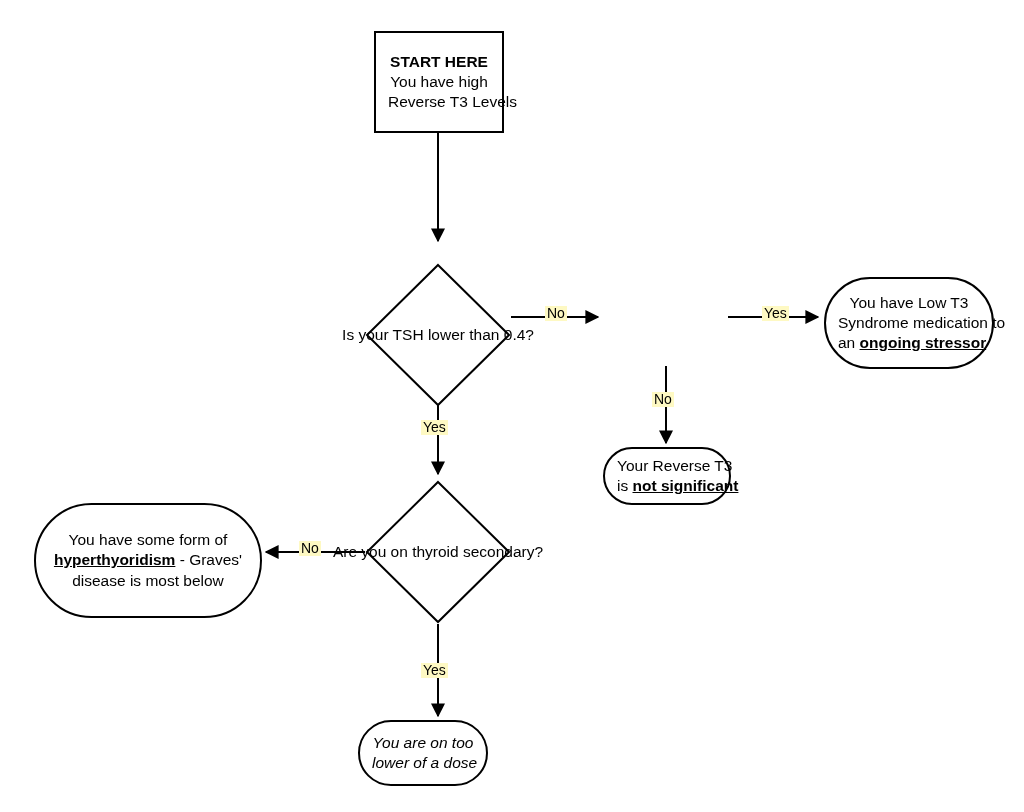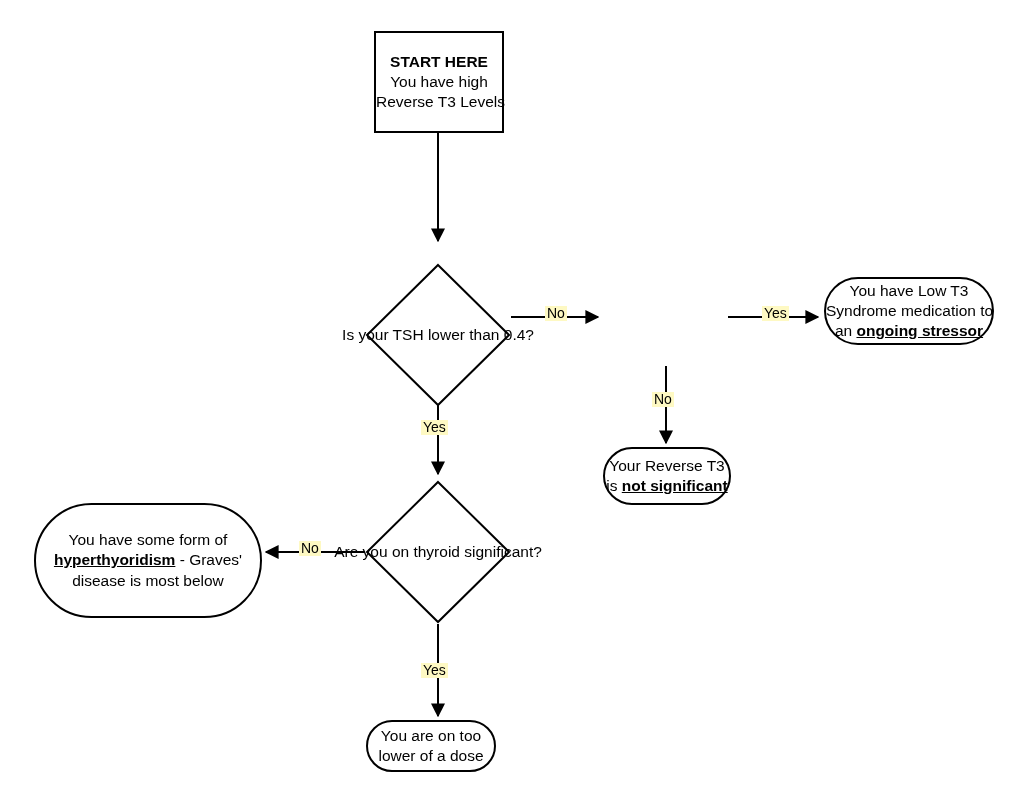--- a/index.html
+++ b/index.html
@@ -29,21 +29,21 @@
     box-sizing: border-box;
     display: flex;
     align-items: center;
     justify-content: center;
     text-align: center;
     color: #000000;
     line-height: 1.30;
   }
   .node .lines {
     width: 100%;
-    padding: 0 0;
+    padding: 0 12px;
     box-sizing: border-box;
   }
   .node .ln { display: block; white-space: nowrap; }
   .rect {
     border: 2px solid #000000;
     background: #ffffff;
     font-size: 15.5px;
   }
   .stadium {
     border: 2px solid #000000;
@@ -123,21 +123,21 @@
     <svg class="diamond-shape" viewBox="0 0 146 144" xmlns="http://www.w3.org/2000/svg">
       <polygon points="73,2 144,72 73,142 2,72" fill="#ffffff" stroke="#000000" stroke-width="2"></polygon>
     </svg>
     <div class="diamond-label">
       <span class="ln">Is your TSH lower</span>
       <span class="ln">than 0.4?</span>
     </div>
   </div>
 
 
-  <div class="node stadium" style="left:824px; top:277px; width:170px; height:68px;">
+  <div class="node stadium" style="left:824px; top:277px; width:170px; height:92px;">
     <div class="lines">
       <span class="ln">You have Low T3</span>
       <span class="ln">Syndrome medication to</span>
       <span class="ln">
         <span>an </span><b>ongoing stressor</b>
       </span>
     </div>
   </div>
 
   <div class="node stadium" style="left:603px; top:447px; width:128px; height:58px;text-align:center;">
@@ -148,35 +148,35 @@
       </span>
     </div>
   </div>
 
   <div class="diamond-wrap" style="left:365px; top:480px; width:146px; height:144px;">
     <svg class="diamond-shape" viewBox="0 0 146 144" xmlns="http://www.w3.org/2000/svg">
       <polygon points="73,2 144,72 73,142 2,72" fill="#ffffff" stroke="#000000" stroke-width="2"></polygon>
     </svg>
     <div class="diamond-label">
       <span class="ln">Are you on thyroid</span>
-      <span class="ln">significant?</span>
+      <span class="ln">secondary?</span>
     </div>
   </div>
 
   <div class="node stadium" style="left:34px; top:503px; width:228px; height:115px;">
     <div class="lines">
       <span class="ln">You have some form of</span>
       <span class="ln">
         <b>hyperthyoridism</b><span> - Graves'</span>
       </span>
       <span class="ln">disease is most below</span>
     </div>
   </div>
 
-  <div class="node stadium" style="left:366px; top:720px; width:130px; height:52px;">
+  <div class="node stadium" style="left:358px; top:720px; width:130px; height:66px;font-style:italic;">
     <div class="lines">
       <span class="ln">You are on too</span>
       <span class="ln">lower of a dose</span>
     </div>
   </div>
 
   <div class="edge-label" style="left:545px; top:306px;">No</div>
 
   <div class="edge-label" style="left:421px; top:420px;">Yes</div>
 

